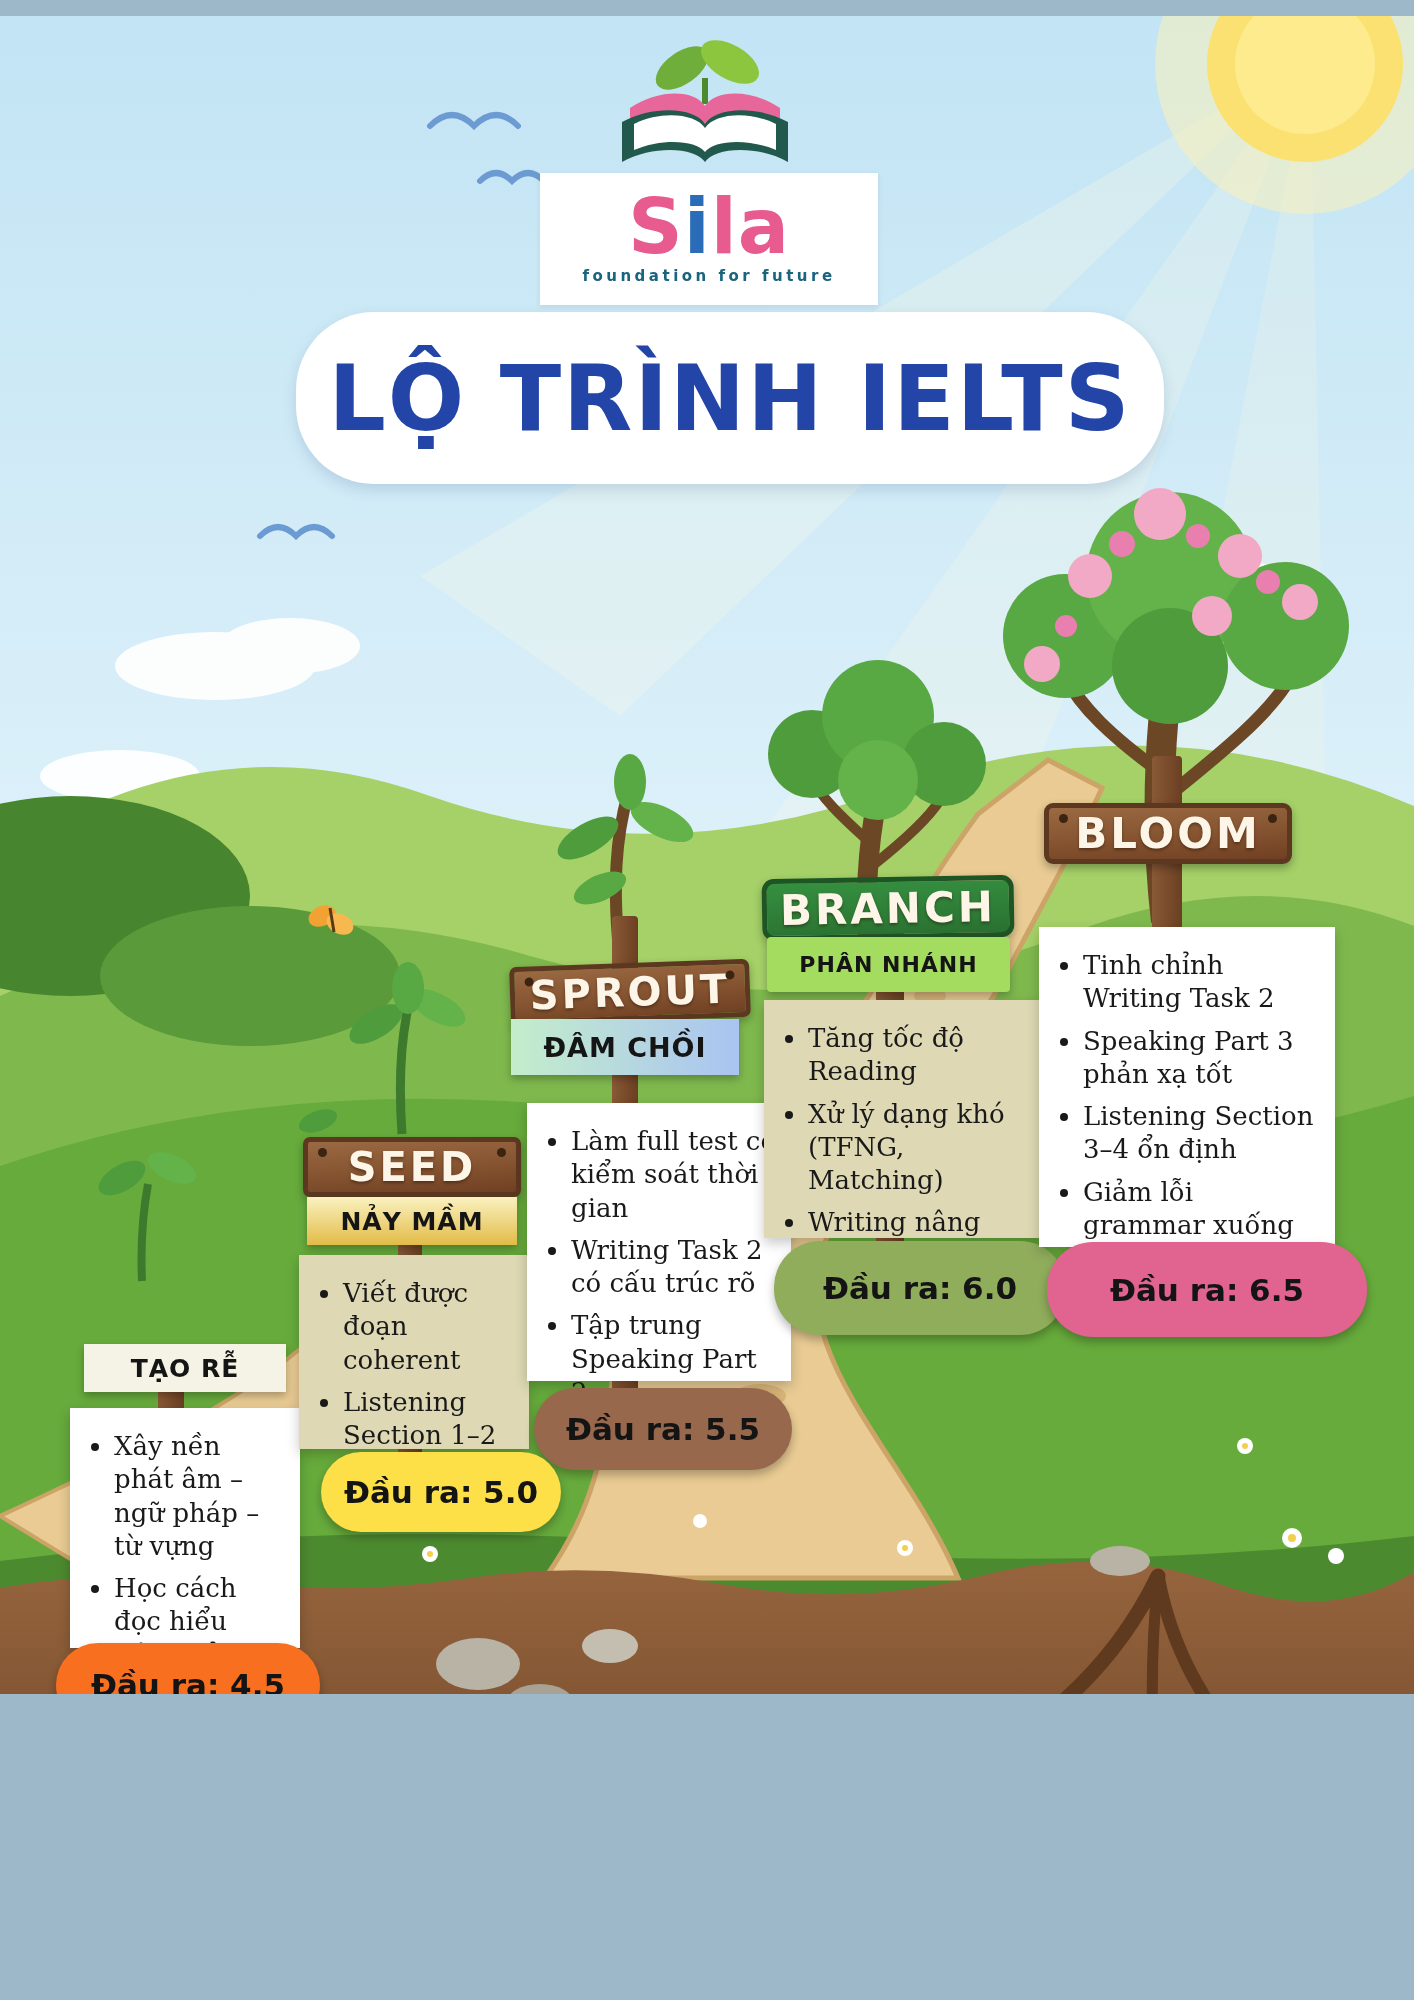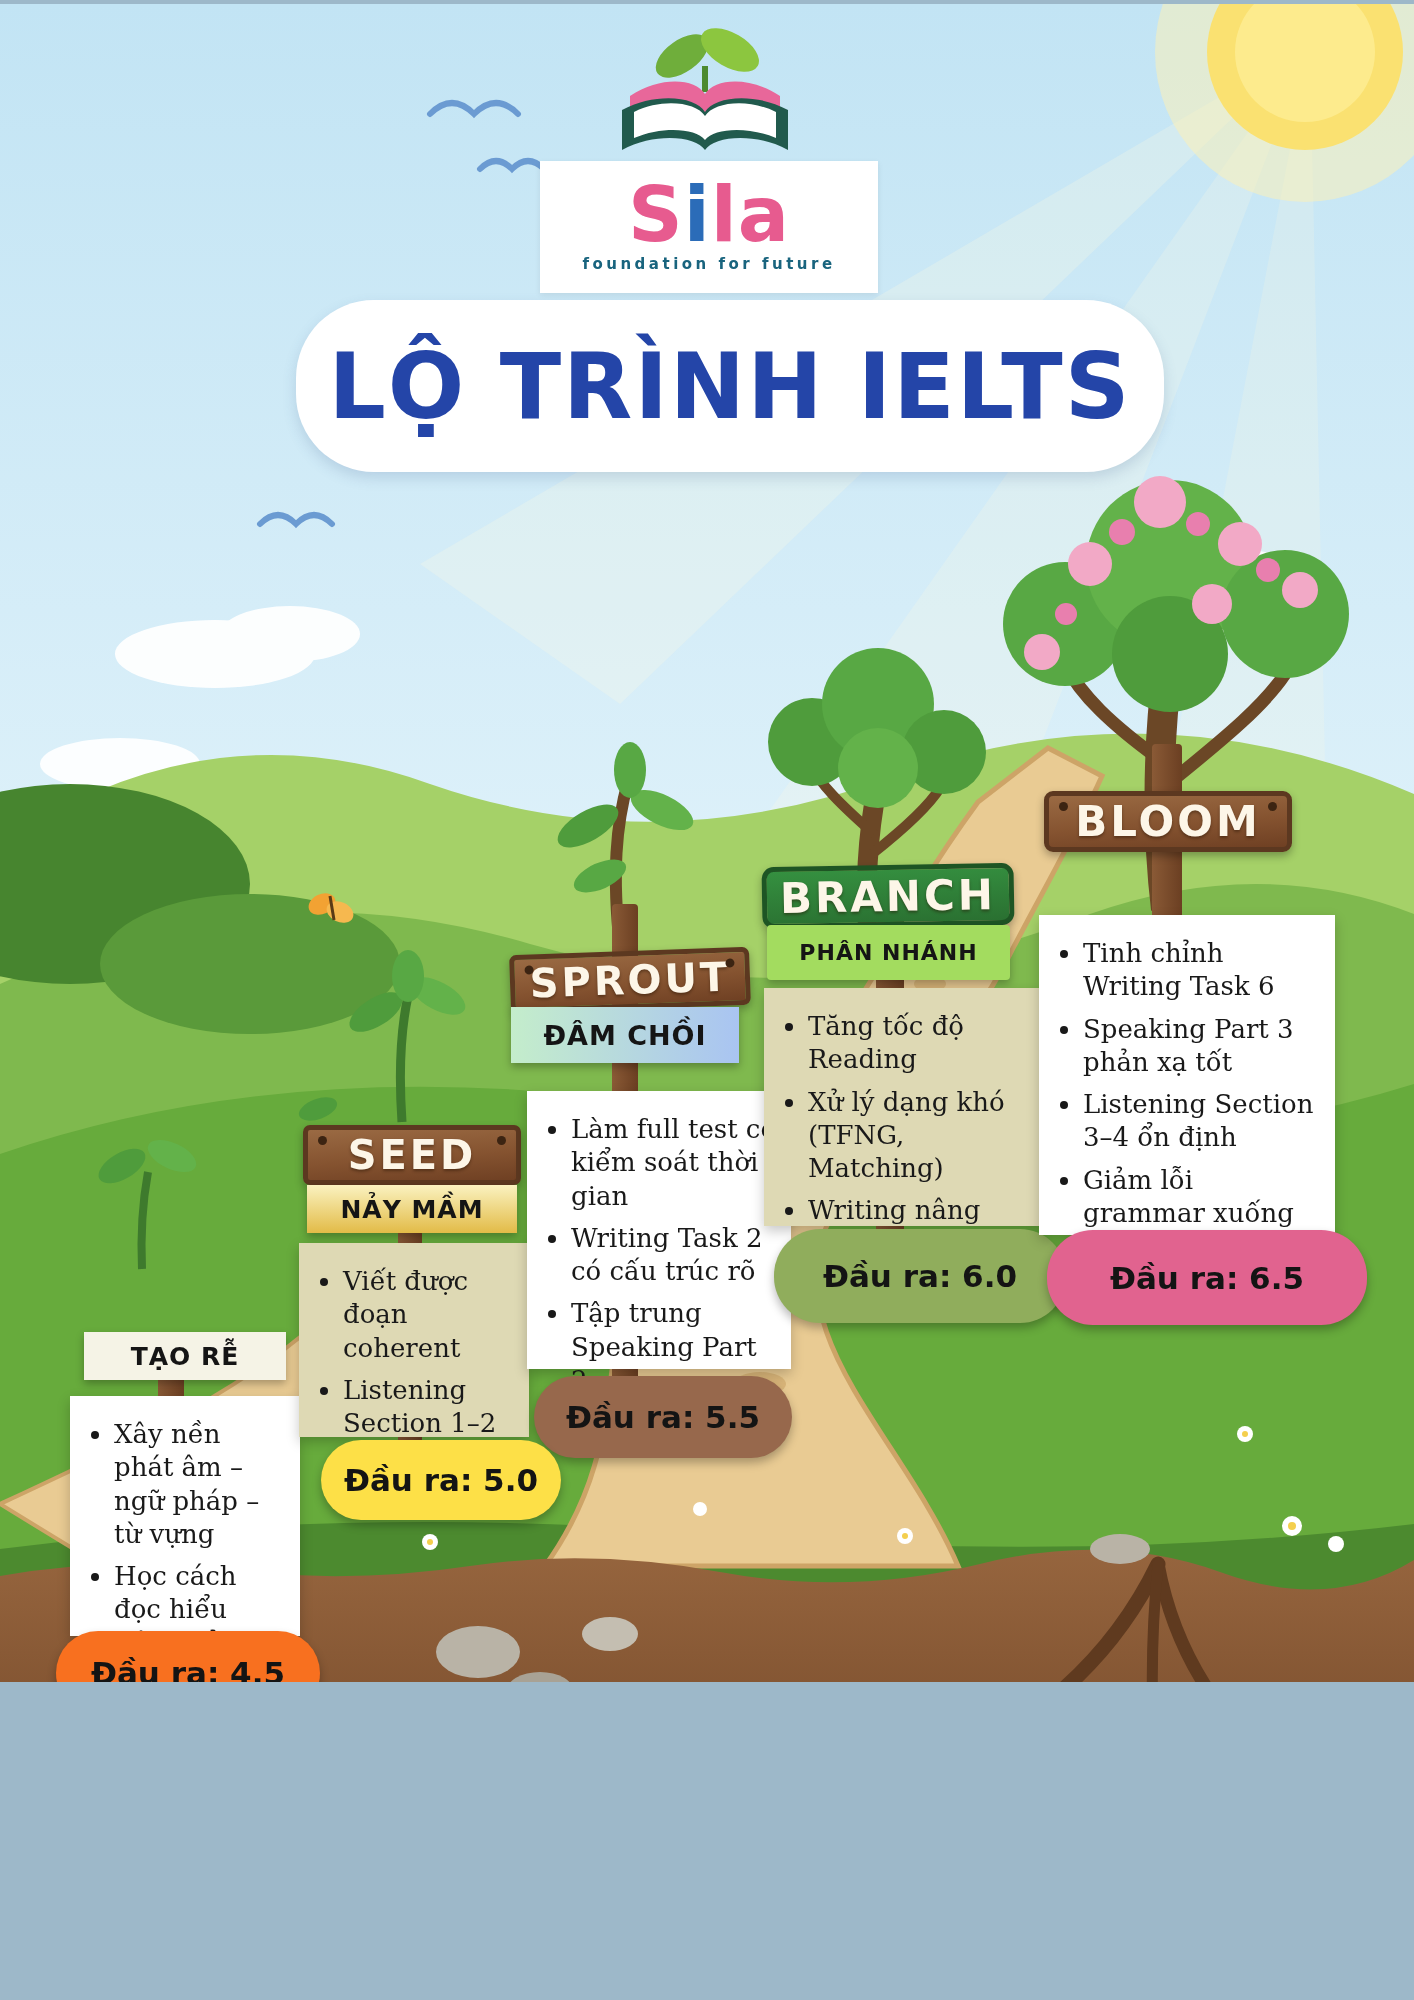--- a/index.html
+++ b/index.html
@@ -1,19 +1,19 @@
 <!DOCTYPE html>
 <html><head>
 <meta charset="utf-8">
 <style>
   * { margin:0; padding:0; box-sizing:border-box; }
   html,body { background:#9db8c9; }
   .page {
     position:relative; width:1414px; height:1678px; overflow:hidden;
-    font-family:"DejaVu Sans", sans-serif; margin:4px auto;
+    font-family:"DejaVu Sans", sans-serif; margin:16px auto;
   }
   .bg { position:absolute; left:0; top:0; width:1414px; height:2000px; z-index:0; }
 
   
   .logo-box {
     position:absolute; left:540px; top:157px; width:338px; height:132px;
     background:#ffffff; z-index:6; display:flex; flex-direction:column;
     align-items:center; justify-content:center; box-shadow:0 2px 6px rgba(0,0,0,.08);
   }
   .brand { font-size:76px; font-weight:800; line-height:.9; letter-spacing:1px; }
@@ -303,21 +303,21 @@
       <li>Xử lý dạng khó (TFNG, Matching)</li>
       <li>Writing nâng coherence &amp; idea depth</li>
     </ul>
   </div>
   <div class="pill" style="left:774px; top:1225px; width:292px; height:94px; background:#90ad5c; z-index:2;">Đầu ra: 6.0</div>
 
   <div class="post" style="left:1152px; top:740px; width:30px; height:500px;"></div>
   <div class="sign sign-wood" style="left:1044px; top:787px; width:248px; height:61px; font-size:42px;border-radius:9px;">BLOOM</div>
   <div class="card white" style="left:1039px; top:911px; width:296px; height:320px;">
     <ul>
-      <li>Tinh chỉnh Writing Task 6</li>
+      <li>Tinh chỉnh Writing Task 2</li>
       <li>Speaking Part 3 phản xạ tốt</li>
       <li>Listening Section 3–4 ổn định</li>
       <li>Giảm lỗi grammar xuống mức tối thiểu</li>
     </ul>
   </div>
   <div class="pill" style="left:1047px; top:1226px; width:320px; height:95px; background:#e1638f; z-index:3;">Đầu ra: 6.5</div>
 
 </div>
 
 </body></html>

